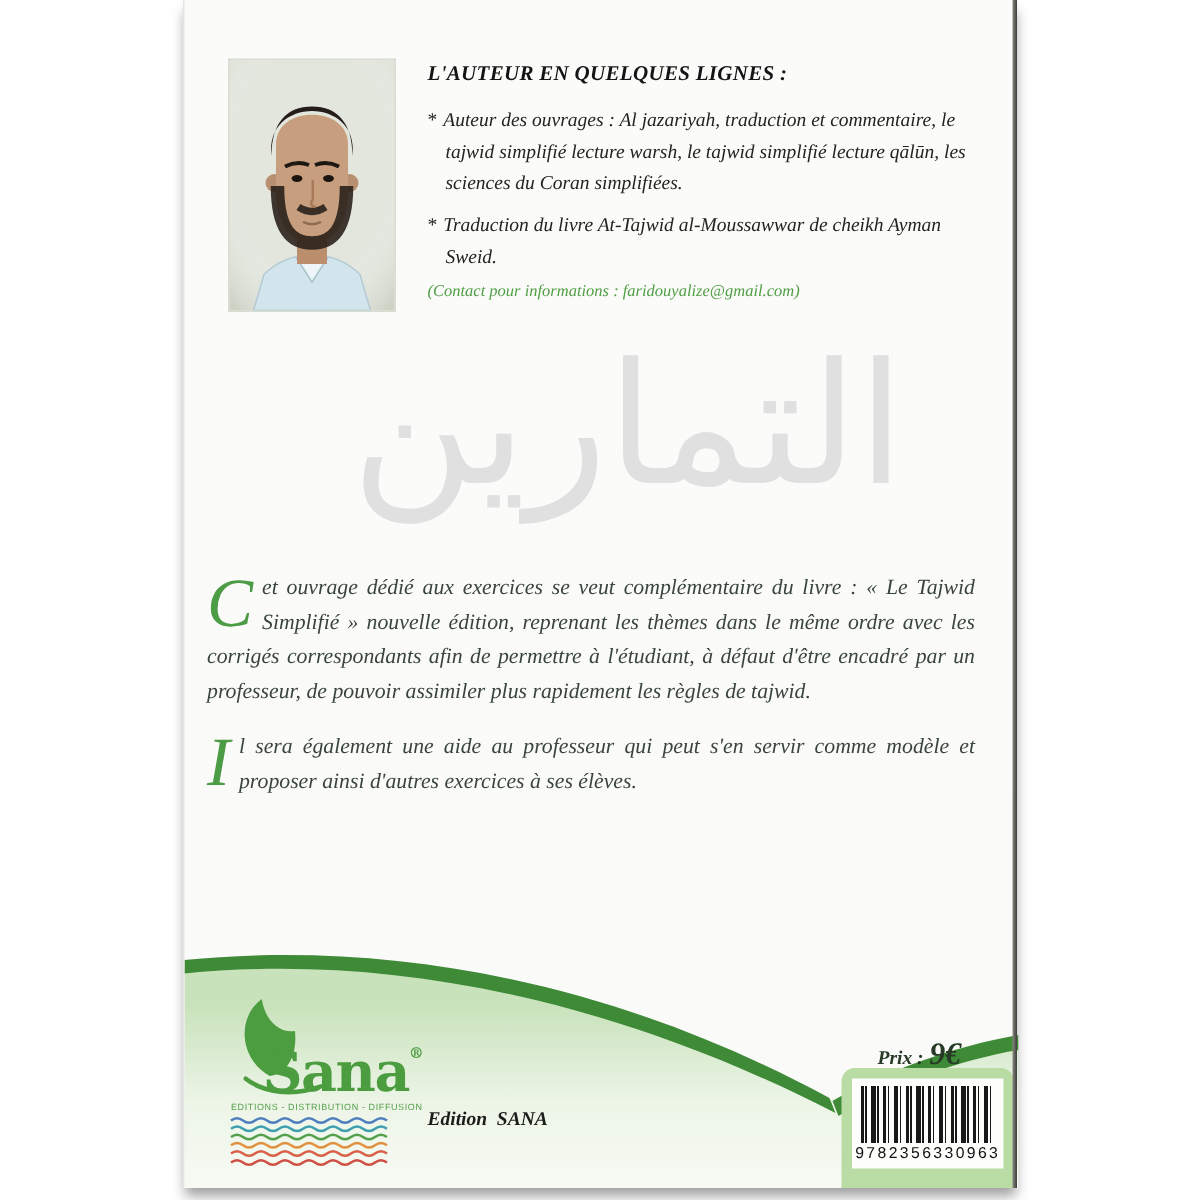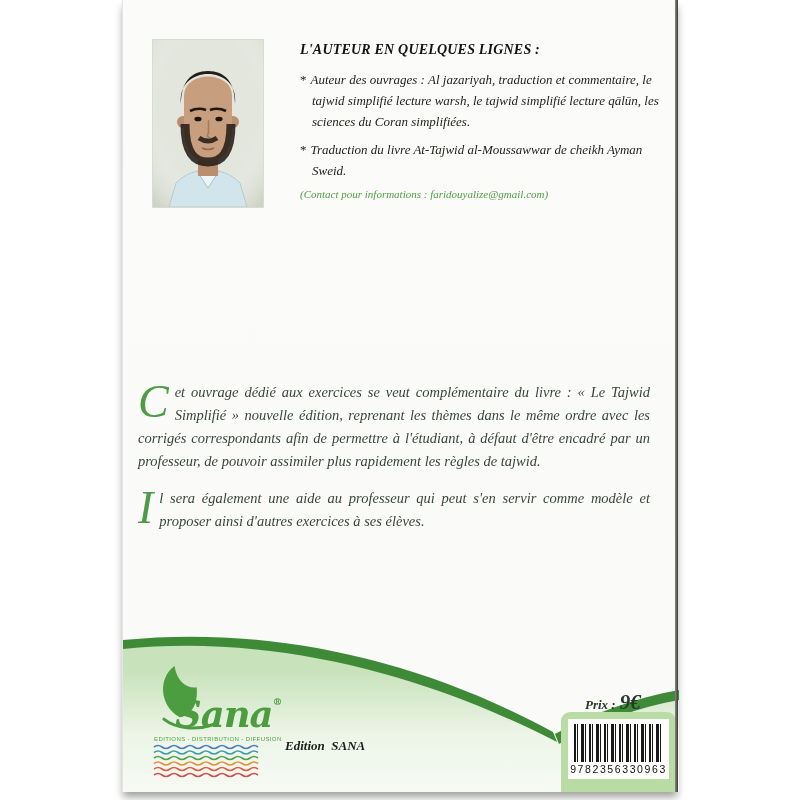--- a/index.html
+++ b/index.html
@@ -11,21 +11,21 @@
     background: linear-gradient(180deg, #fbfbfa 0%, #fafaf8 100%);
     border-left: 1px solid #e4e4e1;
     box-shadow: 0 6px 8px -1px rgba(0,0,0,0.38);
   }
   .spine {
     position: absolute; right: 0; top: 0; width: 3px; height: 100%;
     background: linear-gradient(90deg, #8a8a84, #3c3c38); z-index: 30;
   }
 
   
-  .author-row { position: absolute; left: 30px; top: 40px; right: 16px; display: flex; gap: 37px; }
+  .author-row { position: absolute; left: 30px; top: 40px; right: 16px; display: flex; gap: 22px; }
   .photo { width: 110px; height: 167px; flex: 0 0 110px; background: #e3e6dd; box-shadow: 0 0 0 1px #d8dbd2; }
   .photo svg { display: block; width: 100%; height: 100%; }
   .author-info { flex: 1; padding-top: 2px; }
   .author-title { font-size: 14px; font-weight: bold; font-style: italic; color: #141414; letter-spacing: .2px; margin-bottom: 11px; }
   .bullets { list-style: none; }
   .bullets li { font-size: 13px; font-style: italic; color: #23241f; line-height: 21px; margin-bottom: 7px;
     padding-left: 12px; text-indent: -12px; }
   .bullet-mark { color: #1d1d1d; margin-right: 4px; font-style: normal; }
   .contact-line { margin-top: 7px; font-size: 11px; font-style: italic; color: #4f9e43; }
 
@@ -43,21 +43,21 @@
   .para + .para { margin-top: 14px; }
   .dropcap { float: left; font-size: 46px; line-height: 38px; color: #4c9b45;
     font-style: italic; margin: 2px 6px 0 0; }
 
   
   .band-svg { position: absolute; left: 0; top: 598px; width: 556px; height: 194px; }
 
   .logo { position: absolute; left: 28px; top: 660px; width: 135px; height: 128px; }
   .leaf { position: absolute; left: 4px; top: 2px; width: 62px; height: 70px; }
   .brand { position: absolute; left: 24px; top: 32px; font-family: "DejaVu Serif", serif;
-    font-style: italic; font-weight: bold; font-size: 37px; color: #4c9c40; letter-spacing: -1px; text-align: right; }
+    font-weight: bold; font-size: 37px; color: #4c9c40; letter-spacing: -1px; text-align: right; }
   .brand sup { font-size: 10px; vertical-align: 22px; letter-spacing: 0; }
   .logo-tagline { position: absolute; left: 3px; top: 76px; width: 130px; font-family: "Liberation Sans", sans-serif;
     font-size: 6px; color: #55a04a; letter-spacing: .4px; white-space: nowrap; }
   .waves { position: absolute; left: 0px; top: 84px; width: 116px; height: 36px; }
 
   .publisher { position: absolute; left: 162px; top: 702px; color: #1c1c1a; white-space: pre-wrap; }
   .pub-line { font-size: 13px; font-style: italic; font-weight: bold; line-height: 16px; margin-bottom: 19px; }
 
   .price { position: absolute; left: 462px; top: 690px; font-style: italic; font-weight: bold;
     color: #263a26; white-space: nowrap; }
@@ -121,20 +121,21 @@
     <div class="author-info">
       <div class="author-title">L'AUTEUR EN QUELQUES LIGNES :</div>
       <ul class="bullets">
         <li><span class="bullet-mark">*</span><span>Auteur des ouvrages : Al jazariyah, traduction et commentaire, le tajwid simplifié lecture warsh, le tajwid simplifié lecture qālūn, les sciences du Coran simplifiées.</span></li>
         <li><span class="bullet-mark">*</span><span>Traduction du livre At-Tajwid al-Moussawwar de cheikh Ayman Sweid.</span></li>
       </ul>
       <div class="contact-line">(Contact pour informations : faridouyalize@gmail.com)</div>
     </div>
   </div>
 
+  <div class="watermark" dir="rtl">التمارين</div>
 
   <div class="synopsis">
     <p class="para"><span class="dropcap">C</span><span>et ouvrage dédié aux exercices se veut complémentaire du livre : « Le Tajwid Simplifié » nouvelle édition,  reprenant les thèmes dans le même ordre avec les corrigés correspondants afin de permettre à l'étudiant, à défaut d'être encadré par un professeur, de pouvoir assimiler plus rapidement les règles de tajwid.</span></p>
     <p class="para"><span class="dropcap">I</span><span>l sera également une aide au professeur qui peut s'en servir comme modèle et proposer ainsi d'autres exercices à ses élèves.</span></p>
   </div>
 
   <svg class="band-svg" viewBox="0 0 556 194" preserveAspectRatio="none">
     <defs>
       <linearGradient id="bandGrad" x1="0" y1="0" x2="0" y2="1">
         <stop offset="18%" stop-color="#c8e2bb"></stop>

